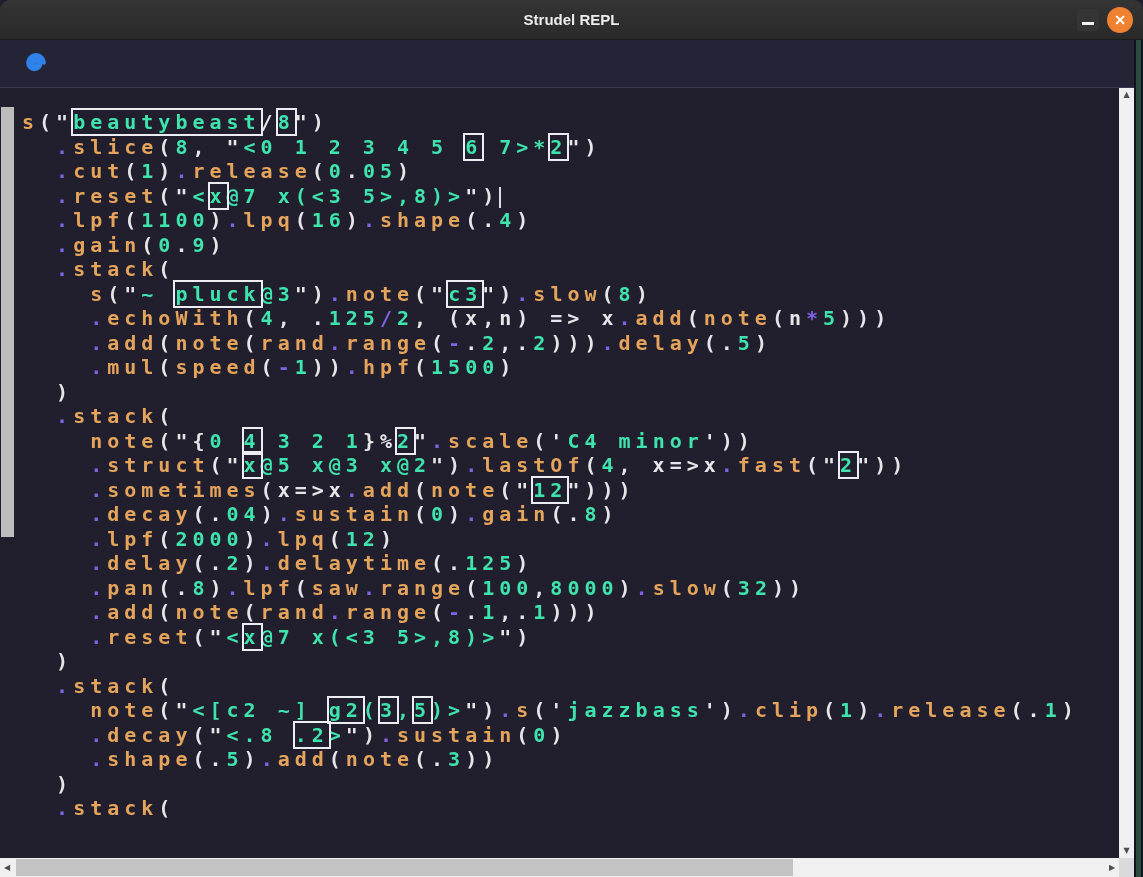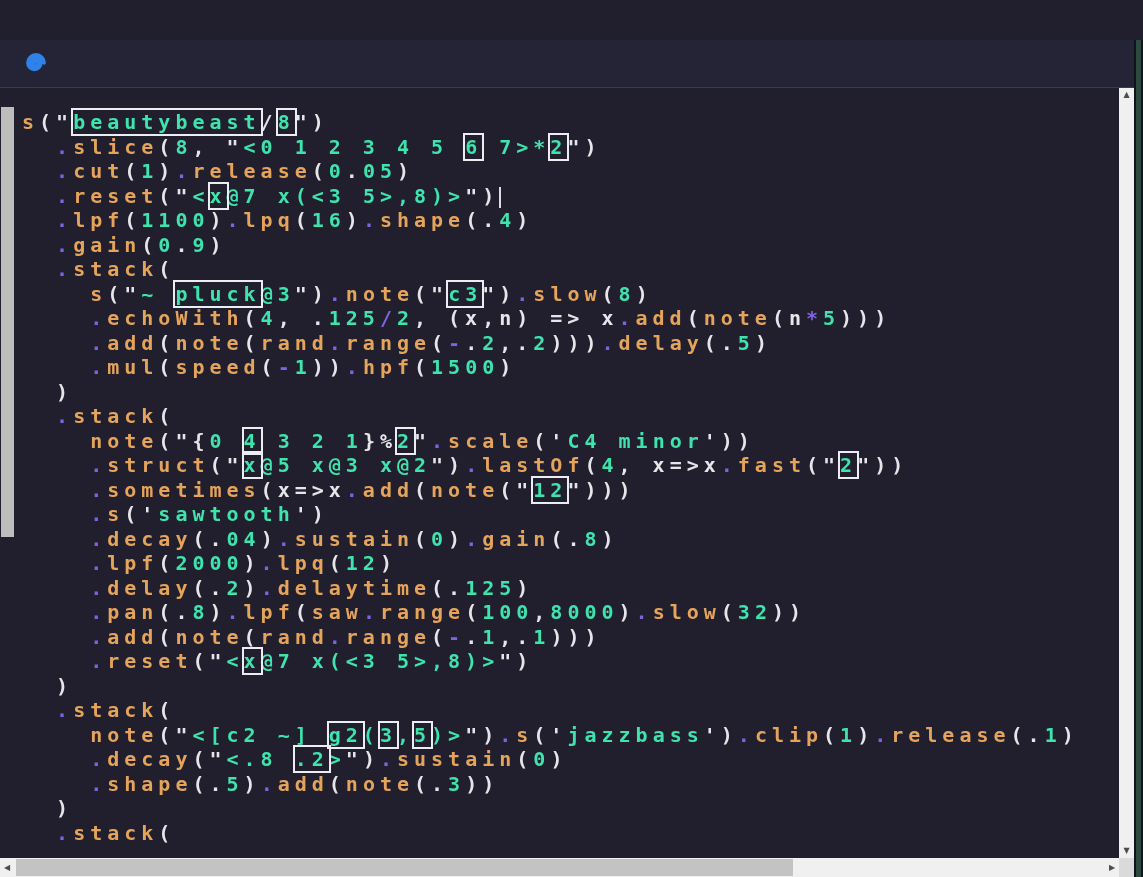--- a/index.html
+++ b/index.html
@@ -41,20 +41,29 @@
   .corner{position:absolute;left:1119px;top:858px;width:24px;height:19px;background:#dadada;}
   
   .rstrip{position:absolute;left:1134px;top:40px;width:9px;height:837px;
           background:linear-gradient(90deg,#10121c 0 2px,#2e4a40 2px 7px,#12141e 7px 9px);}
 </style>
 </head>
 <body>
 
 <div class="window" style="background: rgb(33, 31, 45);">
 
+  <div class="titlebar">
+    <span class="title">Strudel REPL</span>
+    <span class="min-btn">
+      <span class="min-dash"></span>
+    </span>
+    <span class="close-btn" id="close-btn" style="background: rgb(238, 130, 48);">
+      <span>✕</span>
+    </span>
+  </div>
 
   <div class="toolbar" id="toolbar" style="background: rgb(37, 35, 54);">
     <span class="logo">
       <svg width="29" height="28" viewBox="0 0 29 28">
         <path id="logo-path" d="M14.2 14 a1.8 1.8 0 1 1 3.6 0 a3.4 3.4 0 1 1 -6.8 0 a5 5 0 1 1 10 0 a6.6 6.6 0 1 1 -13.2 0 a8.2 8.2 0 1 1 16.4 0" fill="none" stroke="#2e82ea" stroke-width="3.4" stroke-linecap="round"></path>
       </svg>
     </span>
   </div>
 
   <div class="editor" id="editor">
@@ -68,21 +77,20 @@
         <div class="code-line"><span style="color: rgb(230, 230, 234);">  </span><span style="color: rgb(127, 99, 226);">.</span><span style="color: rgb(229, 164, 92);">stack</span><span style="color: rgb(230, 230, 234);">(</span></div>
         <div class="code-line"><span style="color: rgb(230, 230, 234);">    </span><span style="color: rgb(229, 164, 92);">s</span><span style="color: rgb(230, 230, 234);">("</span><span style="color: rgb(63, 227, 173);">~ </span><span class="active-box" style="color: rgb(63, 227, 173); outline-color: rgb(236, 237, 242);">pluck</span><span style="color: rgb(63, 227, 173);">@3</span><span style="color: rgb(230, 230, 234);">")</span><span style="color: rgb(127, 99, 226);">.</span><span style="color: rgb(229, 164, 92);">note</span><span style="color: rgb(230, 230, 234);">("</span><span class="active-box" style="color: rgb(63, 227, 173); outline-color: rgb(236, 237, 242);">c3</span><span style="color: rgb(230, 230, 234);">")</span><span style="color: rgb(127, 99, 226);">.</span><span style="color: rgb(229, 164, 92);">slow</span><span style="color: rgb(230, 230, 234);">(</span><span style="color: rgb(63, 227, 173);">8</span><span style="color: rgb(230, 230, 234);">)</span></div>
         <div class="code-line"><span style="color: rgb(230, 230, 234);">    </span><span style="color: rgb(127, 99, 226);">.</span><span style="color: rgb(229, 164, 92);">echoWith</span><span style="color: rgb(230, 230, 234);">(</span><span style="color: rgb(63, 227, 173);">4</span><span style="color: rgb(230, 230, 234);">, .</span><span style="color: rgb(63, 227, 173);">125</span><span style="color: rgb(127, 99, 226);">/</span><span style="color: rgb(63, 227, 173);">2</span><span style="color: rgb(230, 230, 234);">, (x,n) =&gt; x</span><span style="color: rgb(127, 99, 226);">.</span><span style="color: rgb(229, 164, 92);">add</span><span style="color: rgb(230, 230, 234);">(</span><span style="color: rgb(229, 164, 92);">note</span><span style="color: rgb(230, 230, 234);">(</span><span style="color: rgb(230, 230, 234);">n</span><span style="color: rgb(127, 99, 226);">*</span><span style="color: rgb(63, 227, 173);">5</span><span style="color: rgb(230, 230, 234);">)))</span></div>
         <div class="code-line"><span style="color: rgb(230, 230, 234);">    </span><span style="color: rgb(127, 99, 226);">.</span><span style="color: rgb(229, 164, 92);">add</span><span style="color: rgb(230, 230, 234);">(</span><span style="color: rgb(229, 164, 92);">note</span><span style="color: rgb(230, 230, 234);">(</span><span style="color: rgb(229, 164, 92);">rand</span><span style="color: rgb(127, 99, 226);">.</span><span style="color: rgb(229, 164, 92);">range</span><span style="color: rgb(230, 230, 234);">(</span><span style="color: rgb(127, 99, 226);">-</span><span style="color: rgb(230, 230, 234);">.</span><span style="color: rgb(63, 227, 173);">2</span><span style="color: rgb(230, 230, 234);">,.</span><span style="color: rgb(63, 227, 173);">2</span><span style="color: rgb(230, 230, 234);">)))</span><span style="color: rgb(127, 99, 226);">.</span><span style="color: rgb(229, 164, 92);">delay</span><span style="color: rgb(230, 230, 234);">(.</span><span style="color: rgb(63, 227, 173);">5</span><span style="color: rgb(230, 230, 234);">)</span></div>
         <div class="code-line"><span style="color: rgb(230, 230, 234);">    </span><span style="color: rgb(127, 99, 226);">.</span><span style="color: rgb(229, 164, 92);">mul</span><span style="color: rgb(230, 230, 234);">(</span><span style="color: rgb(229, 164, 92);">speed</span><span style="color: rgb(230, 230, 234);">(</span><span style="color: rgb(127, 99, 226);">-</span><span style="color: rgb(63, 227, 173);">1</span><span style="color: rgb(230, 230, 234);">))</span><span style="color: rgb(127, 99, 226);">.</span><span style="color: rgb(229, 164, 92);">hpf</span><span style="color: rgb(230, 230, 234);">(</span><span style="color: rgb(63, 227, 173);">1500</span><span style="color: rgb(230, 230, 234);">)</span></div>
         <div class="code-line"><span style="color: rgb(230, 230, 234);">  )</span></div>
         <div class="code-line"><span style="color: rgb(230, 230, 234);">  </span><span style="color: rgb(127, 99, 226);">.</span><span style="color: rgb(229, 164, 92);">stack</span><span style="color: rgb(230, 230, 234);">(</span></div>
         <div class="code-line"><span style="color: rgb(230, 230, 234);">    </span><span style="color: rgb(229, 164, 92);">note</span><span style="color: rgb(230, 230, 234);">("</span><span style="color: rgb(230, 230, 234);">{</span><span style="color: rgb(63, 227, 173);">0 </span><span class="active-box" style="color: rgb(63, 227, 173); outline-color: rgb(236, 237, 242);">4</span><span style="color: rgb(63, 227, 173);"> 3 2 1</span><span style="color: rgb(230, 230, 234);">}%</span><span class="active-box" style="color: rgb(63, 227, 173); outline-color: rgb(236, 237, 242);">2</span><span style="color: rgb(230, 230, 234);">"</span><span style="color: rgb(127, 99, 226);">.</span><span style="color: rgb(229, 164, 92);">scale</span><span style="color: rgb(230, 230, 234);">('</span><span style="color: rgb(63, 227, 173);">C4 minor</span><span style="color: rgb(230, 230, 234);">'))</span></div>
         <div class="code-line"><span style="color: rgb(230, 230, 234);">    </span><span style="color: rgb(127, 99, 226);">.</span><span style="color: rgb(229, 164, 92);">struct</span><span style="color: rgb(230, 230, 234);">("</span><span class="active-box" style="color: rgb(63, 227, 173); outline-color: rgb(236, 237, 242);">x</span><span style="color: rgb(63, 227, 173);">@5 x@3 x@2</span><span style="color: rgb(230, 230, 234);">")</span><span style="color: rgb(127, 99, 226);">.</span><span style="color: rgb(229, 164, 92);">lastOf</span><span style="color: rgb(230, 230, 234);">(</span><span style="color: rgb(63, 227, 173);">4</span><span style="color: rgb(230, 230, 234);">, x=&gt;x</span><span style="color: rgb(127, 99, 226);">.</span><span style="color: rgb(229, 164, 92);">fast</span><span style="color: rgb(230, 230, 234);">("</span><span class="active-box" style="color: rgb(63, 227, 173); outline-color: rgb(236, 237, 242);">2</span><span style="color: rgb(230, 230, 234);">"))</span></div>
         <div class="code-line"><span style="color: rgb(230, 230, 234);">    </span><span style="color: rgb(127, 99, 226);">.</span><span style="color: rgb(229, 164, 92);">sometimes</span><span style="color: rgb(230, 230, 234);">(x=&gt;x</span><span style="color: rgb(127, 99, 226);">.</span><span style="color: rgb(229, 164, 92);">add</span><span style="color: rgb(230, 230, 234);">(</span><span style="color: rgb(229, 164, 92);">note</span><span style="color: rgb(230, 230, 234);">("</span><span class="active-box" style="color: rgb(63, 227, 173); outline-color: rgb(236, 237, 242);">12</span><span style="color: rgb(230, 230, 234);">")))</span></div>
-        <div class="code-line"><span style="color: rgb(230, 230, 234);">    </span><span style="color: rgb(127, 99, 226);">.</span><span style="color: rgb(229, 164, 92);">s</span><span style="color: rgb(230, 230, 234);">('</span><span style="color: rgb(63, 227, 173);">sawtooth</span><span style="color: rgb(230, 230, 234);">')</span></div>
         <div class="code-line"><span style="color: rgb(230, 230, 234);">    </span><span style="color: rgb(127, 99, 226);">.</span><span style="color: rgb(229, 164, 92);">decay</span><span style="color: rgb(230, 230, 234);">(.</span><span style="color: rgb(63, 227, 173);">04</span><span style="color: rgb(230, 230, 234);">)</span><span style="color: rgb(127, 99, 226);">.</span><span style="color: rgb(229, 164, 92);">sustain</span><span style="color: rgb(230, 230, 234);">(</span><span style="color: rgb(63, 227, 173);">0</span><span style="color: rgb(230, 230, 234);">)</span><span style="color: rgb(127, 99, 226);">.</span><span style="color: rgb(229, 164, 92);">gain</span><span style="color: rgb(230, 230, 234);">(.</span><span style="color: rgb(63, 227, 173);">8</span><span style="color: rgb(230, 230, 234);">)</span></div>
         <div class="code-line"><span style="color: rgb(230, 230, 234);">    </span><span style="color: rgb(127, 99, 226);">.</span><span style="color: rgb(229, 164, 92);">lpf</span><span style="color: rgb(230, 230, 234);">(</span><span style="color: rgb(63, 227, 173);">2000</span><span style="color: rgb(230, 230, 234);">)</span><span style="color: rgb(127, 99, 226);">.</span><span style="color: rgb(229, 164, 92);">lpq</span><span style="color: rgb(230, 230, 234);">(</span><span style="color: rgb(63, 227, 173);">12</span><span style="color: rgb(230, 230, 234);">)</span></div>
         <div class="code-line"><span style="color: rgb(230, 230, 234);">    </span><span style="color: rgb(127, 99, 226);">.</span><span style="color: rgb(229, 164, 92);">delay</span><span style="color: rgb(230, 230, 234);">(.</span><span style="color: rgb(63, 227, 173);">2</span><span style="color: rgb(230, 230, 234);">)</span><span style="color: rgb(127, 99, 226);">.</span><span style="color: rgb(229, 164, 92);">delaytime</span><span style="color: rgb(230, 230, 234);">(.</span><span style="color: rgb(63, 227, 173);">125</span><span style="color: rgb(230, 230, 234);">)</span></div>
         <div class="code-line"><span style="color: rgb(230, 230, 234);">    </span><span style="color: rgb(127, 99, 226);">.</span><span style="color: rgb(229, 164, 92);">pan</span><span style="color: rgb(230, 230, 234);">(.</span><span style="color: rgb(63, 227, 173);">8</span><span style="color: rgb(230, 230, 234);">)</span><span style="color: rgb(127, 99, 226);">.</span><span style="color: rgb(229, 164, 92);">lpf</span><span style="color: rgb(230, 230, 234);">(</span><span style="color: rgb(229, 164, 92);">saw</span><span style="color: rgb(127, 99, 226);">.</span><span style="color: rgb(229, 164, 92);">range</span><span style="color: rgb(230, 230, 234);">(</span><span style="color: rgb(63, 227, 173);">100</span><span style="color: rgb(230, 230, 234);">,</span><span style="color: rgb(63, 227, 173);">8000</span><span style="color: rgb(230, 230, 234);">)</span><span style="color: rgb(127, 99, 226);">.</span><span style="color: rgb(229, 164, 92);">slow</span><span style="color: rgb(230, 230, 234);">(</span><span style="color: rgb(63, 227, 173);">32</span><span style="color: rgb(230, 230, 234);">))</span></div>
         <div class="code-line"><span style="color: rgb(230, 230, 234);">    </span><span style="color: rgb(127, 99, 226);">.</span><span style="color: rgb(229, 164, 92);">add</span><span style="color: rgb(230, 230, 234);">(</span><span style="color: rgb(229, 164, 92);">note</span><span style="color: rgb(230, 230, 234);">(</span><span style="color: rgb(229, 164, 92);">rand</span><span style="color: rgb(127, 99, 226);">.</span><span style="color: rgb(229, 164, 92);">range</span><span style="color: rgb(230, 230, 234);">(</span><span style="color: rgb(127, 99, 226);">-</span><span style="color: rgb(230, 230, 234);">.</span><span style="color: rgb(63, 227, 173);">1</span><span style="color: rgb(230, 230, 234);">,.</span><span style="color: rgb(63, 227, 173);">1</span><span style="color: rgb(230, 230, 234);">)))</span></div>
         <div class="code-line"><span style="color: rgb(230, 230, 234);">    </span><span style="color: rgb(127, 99, 226);">.</span><span style="color: rgb(229, 164, 92);">reset</span><span style="color: rgb(230, 230, 234);">("</span><span style="color: rgb(63, 227, 173);">&lt;</span><span class="active-box" style="color: rgb(63, 227, 173); outline-color: rgb(236, 237, 242);">x</span><span style="color: rgb(63, 227, 173);">@7 x(&lt;3 5&gt;,8)&gt;</span><span style="color: rgb(230, 230, 234);">")</span></div>
         <div class="code-line"><span style="color: rgb(230, 230, 234);">  )</span></div>
         <div class="code-line"><span style="color: rgb(230, 230, 234);">  </span><span style="color: rgb(127, 99, 226);">.</span><span style="color: rgb(229, 164, 92);">stack</span><span style="color: rgb(230, 230, 234);">(</span></div>
         <div class="code-line"><span style="color: rgb(230, 230, 234);">    </span><span style="color: rgb(229, 164, 92);">note</span><span style="color: rgb(230, 230, 234);">("</span><span style="color: rgb(63, 227, 173);">&lt;[c2 ~] </span><span class="active-box" style="color: rgb(63, 227, 173); outline-color: rgb(236, 237, 242);">g2</span><span style="color: rgb(63, 227, 173);">(</span><span class="active-box" style="color: rgb(63, 227, 173); outline-color: rgb(236, 237, 242);">3</span><span style="color: rgb(63, 227, 173);">,</span><span class="active-box" style="color: rgb(63, 227, 173); outline-color: rgb(236, 237, 242);">5</span><span style="color: rgb(63, 227, 173);">)&gt;</span><span style="color: rgb(230, 230, 234);">")</span><span style="color: rgb(127, 99, 226);">.</span><span style="color: rgb(229, 164, 92);">s</span><span style="color: rgb(230, 230, 234);">('</span><span style="color: rgb(63, 227, 173);">jazzbass</span><span style="color: rgb(230, 230, 234);">')</span><span style="color: rgb(127, 99, 226);">.</span><span style="color: rgb(229, 164, 92);">clip</span><span style="color: rgb(230, 230, 234);">(</span><span style="color: rgb(63, 227, 173);">1</span><span style="color: rgb(230, 230, 234);">)</span><span style="color: rgb(127, 99, 226);">.</span><span style="color: rgb(229, 164, 92);">release</span><span style="color: rgb(230, 230, 234);">(.</span><span style="color: rgb(63, 227, 173);">1</span><span style="color: rgb(230, 230, 234);">)</span></div>
         <div class="code-line"><span style="color: rgb(230, 230, 234);">    </span><span style="color: rgb(127, 99, 226);">.</span><span style="color: rgb(229, 164, 92);">decay</span><span style="color: rgb(230, 230, 234);">("</span><span style="color: rgb(63, 227, 173);">&lt;.8 </span><span class="active-box" style="color: rgb(63, 227, 173); outline-color: rgb(236, 237, 242);">.2</span><span style="color: rgb(63, 227, 173);">&gt;</span><span style="color: rgb(230, 230, 234);">")</span><span style="color: rgb(127, 99, 226);">.</span><span style="color: rgb(229, 164, 92);">sustain</span><span style="color: rgb(230, 230, 234);">(</span><span style="color: rgb(63, 227, 173);">0</span><span style="color: rgb(230, 230, 234);">)</span></div>

